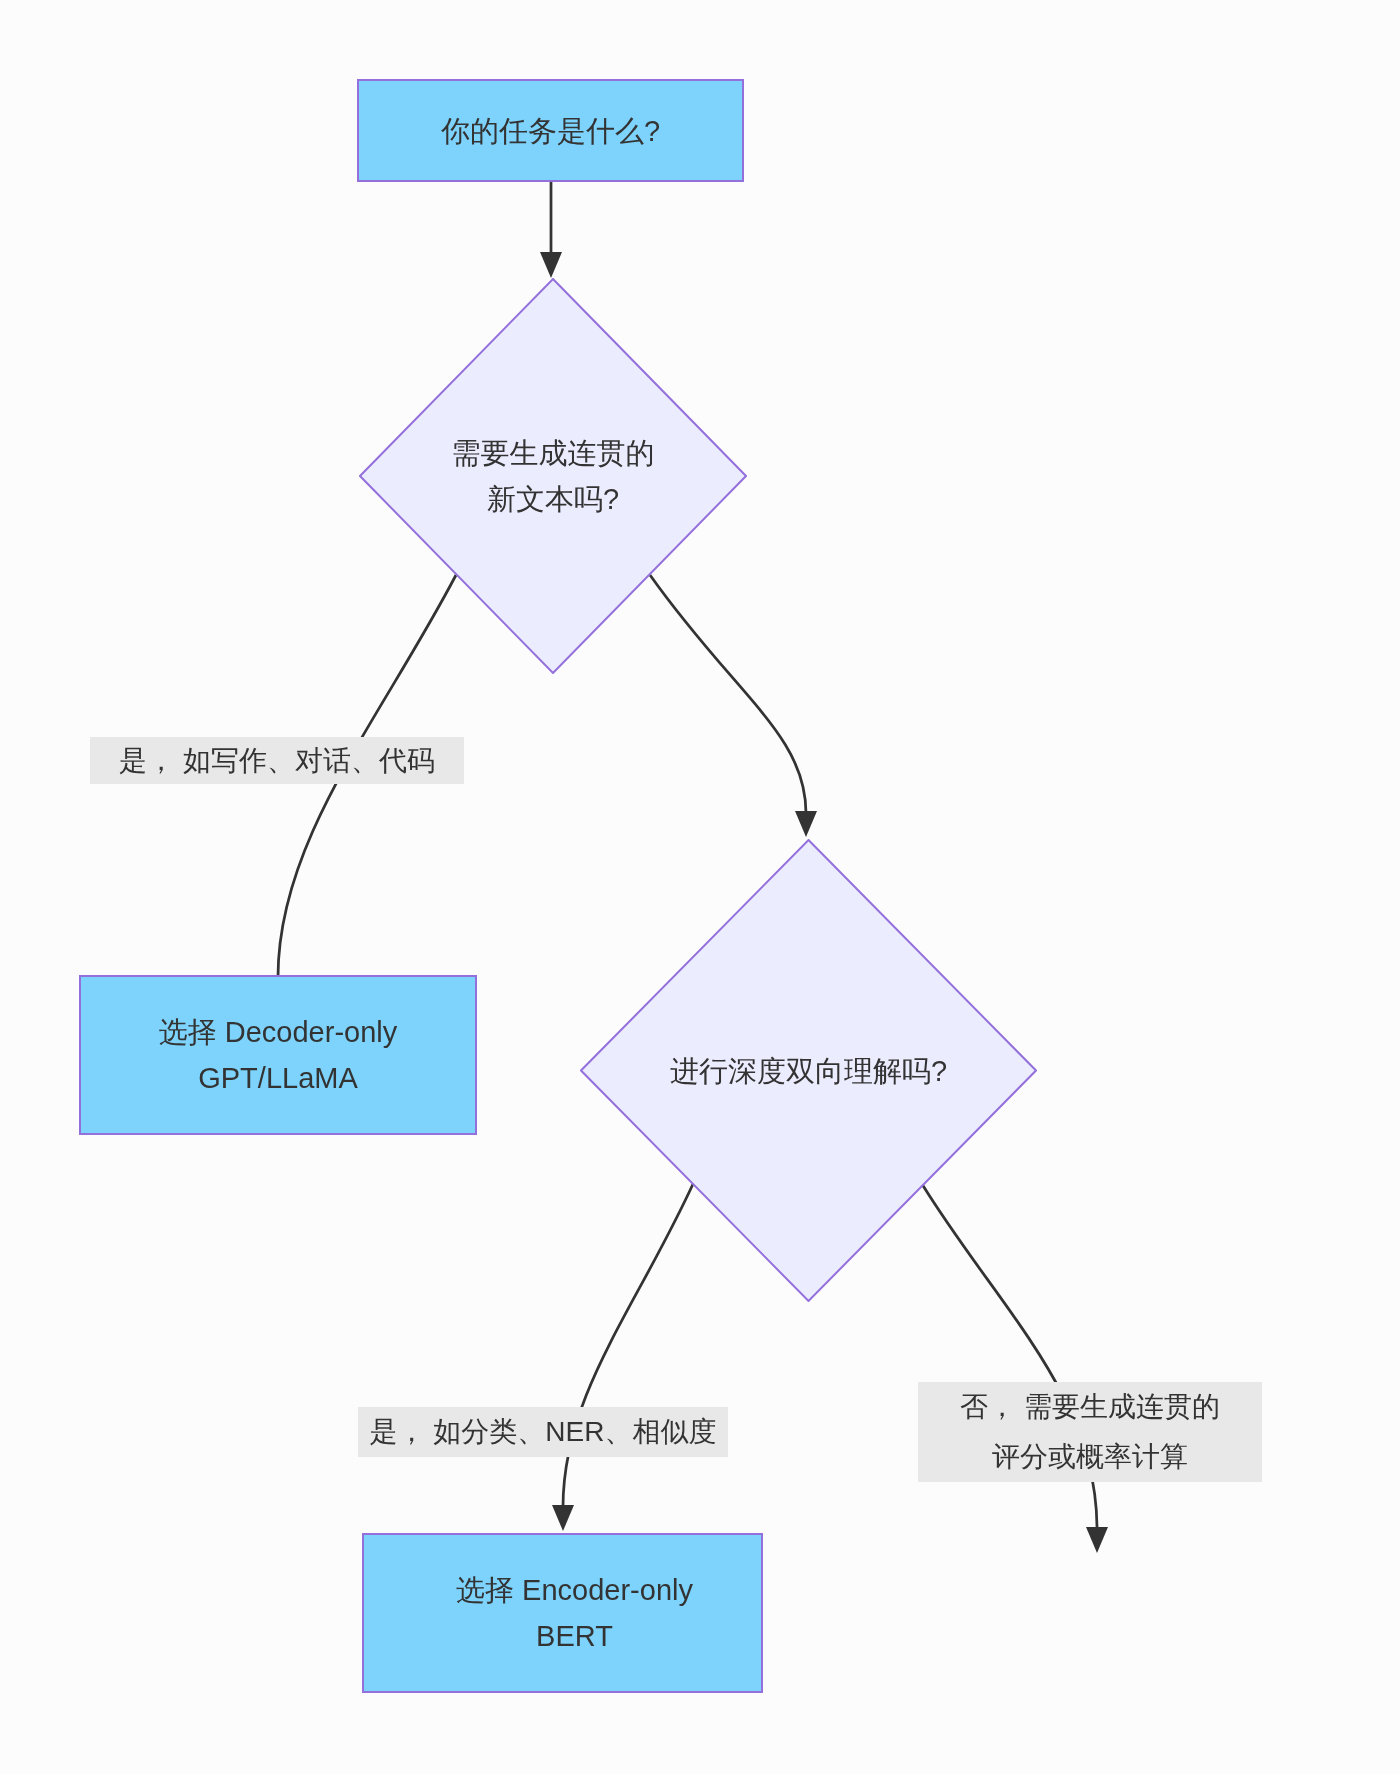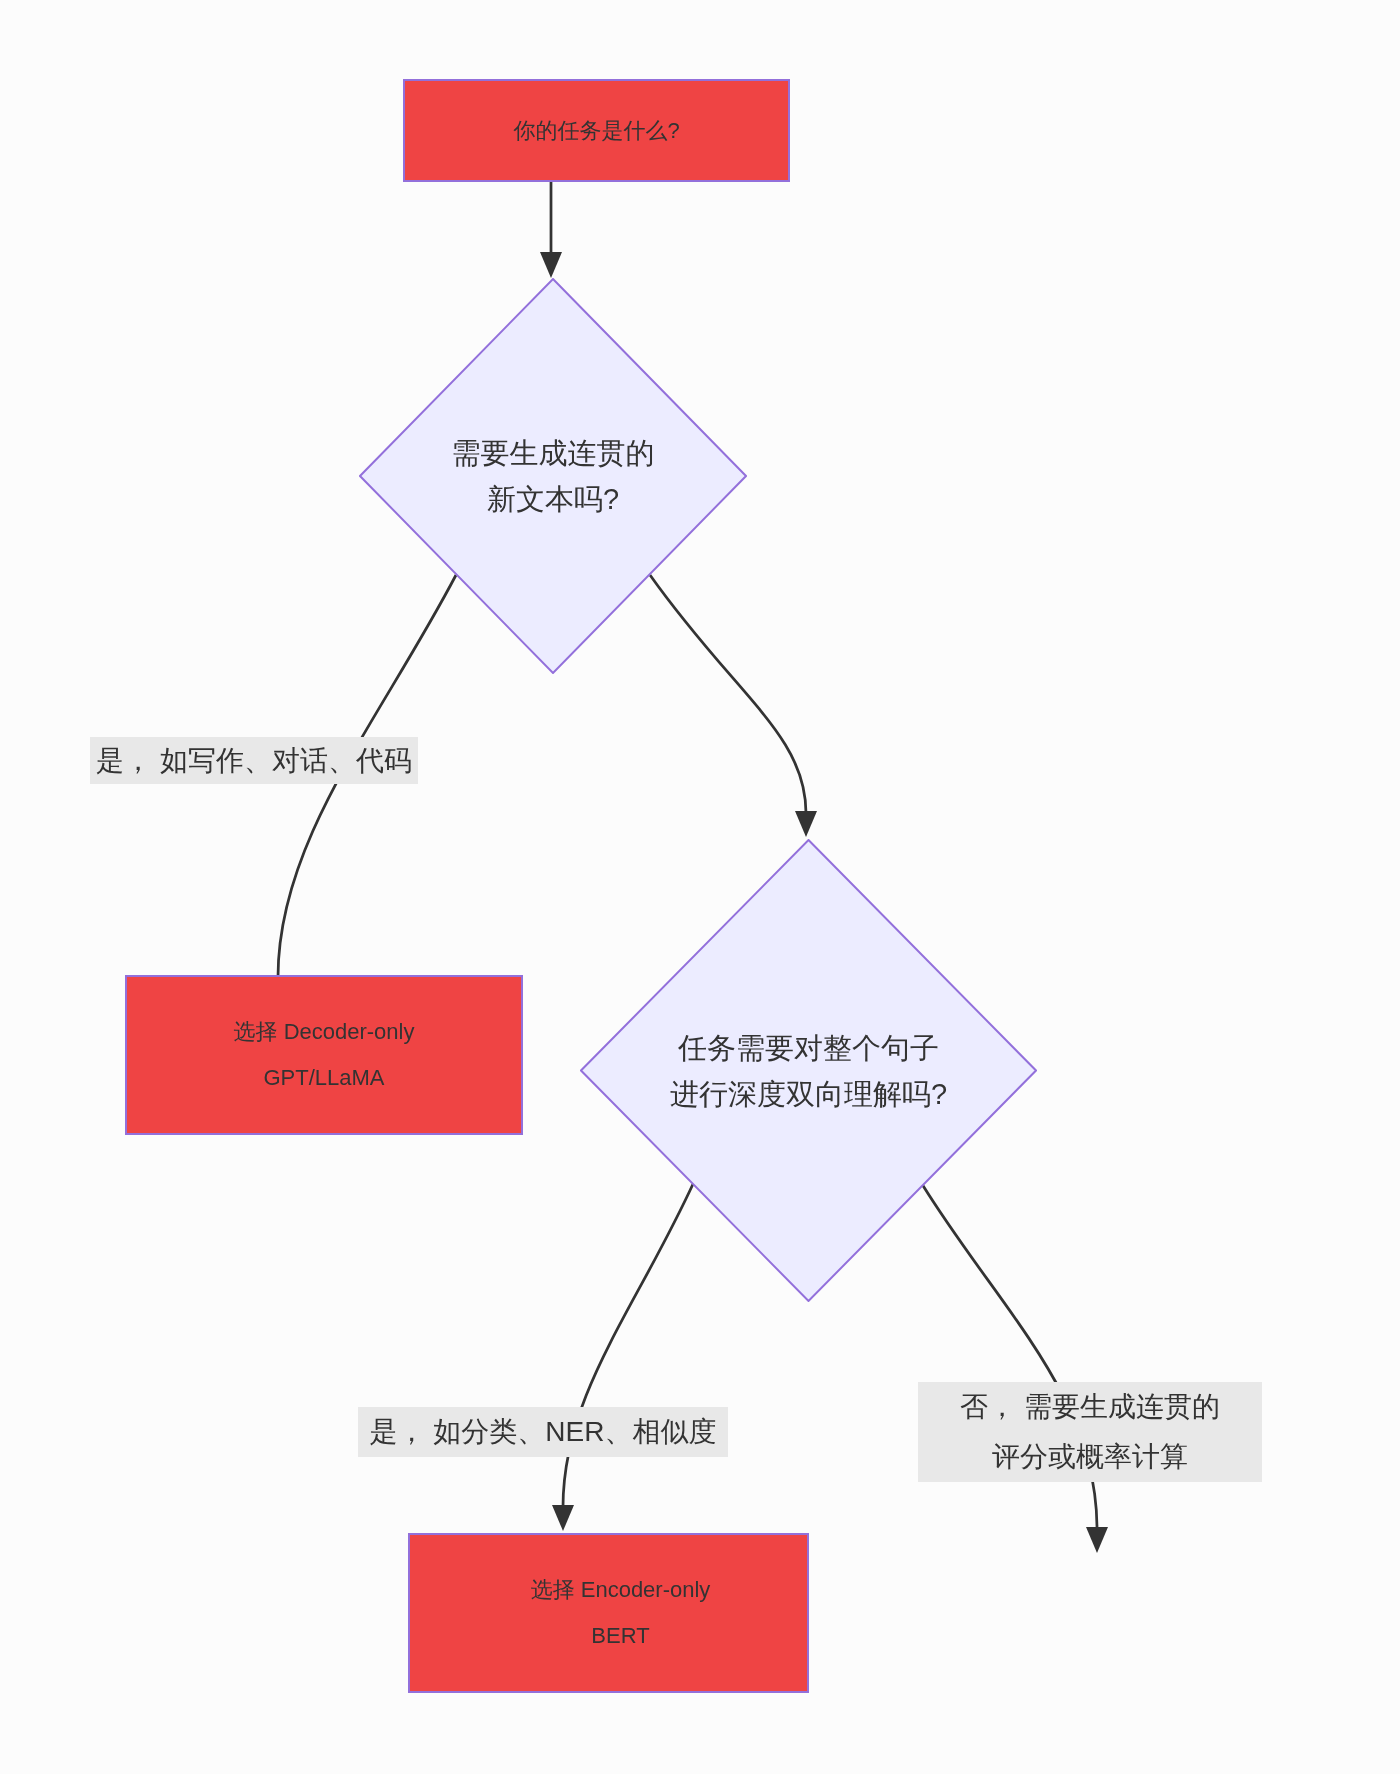--- a/index.html
+++ b/index.html
@@ -10,23 +10,23 @@
     overflow:hidden;
     font-family:"Liberation Sans","DejaVu Sans",sans-serif;
     color:#333333;
   }
   .edge-layer{position:absolute;left:0;top:0;width:1400px;height:1774px;}
   .edge-layer path{fill:none;stroke:#333333;stroke-width:2.75px;}
   .edge-layer polygon{fill:#333333;stroke:none;}
 
   .node-rect{
     position:absolute;box-sizing:border-box;
-    background:#ef4444;border:2px solid #9370DB;
+    background:#7dd3fc;border:2px solid #9370DB;
     display:flex;flex-direction:column;align-items:center;justify-content:center;
-    text-align:center;font-size:22px;line-height:46px;margin-left:46px;
+    text-align:center;font-size:29px;line-height:46px;
   }
   .diamond{position:absolute;}
   .diamond svg{position:absolute;left:0;top:0;width:100%;height:100%;}
   .diamond svg polygon{fill:#ECECFF;stroke:#9370DB;stroke-width:2;}
   .diamond .diamond-text{
     position:absolute;left:0;top:0;right:0;bottom:0;
     display:flex;flex-direction:column;align-items:center;justify-content:center;
     text-align:center;font-size:29px;line-height:46px;
   }
   .edge-label{
@@ -66,36 +66,35 @@
   <div class="diamond" style="left:359px;top:278px;width:388px;height:396px;">
     <svg viewBox="0 0 388 396" preserveAspectRatio="none">
       <polygon points="194,1 387,198 194,395 1,198"></polygon>
     </svg>
     <div class="diamond-text">
       <span class="tline">需要生成连贯的</span>
       <span class="tline">新文本吗?</span>
     </div>
   </div>
 
-  <div class="edge-label" style="left:90px;top:737px;width:328px;height:47px;">
+  <div class="edge-label" style="left:90px;top:737px;width:374px;height:47px;">
     <span class="tline">是， 如写作、对话、代码</span>
   </div>
 
 
   <div class="node-rect" style="left:79px;top:975px;width:398px;height:160px;">
     <span class="tline">选择 Decoder-only</span>
     <span class="tline">GPT/LLaMA</span>
   </div>
 
   <div class="diamond" style="left:580px;top:839px;width:457px;height:463px;">
     <svg viewBox="0 0 457 463" preserveAspectRatio="none">
       <polygon points="228.5,1 456,231.5 228.5,462 1,231.5"></polygon>
     </svg>
     <div class="diamond-text">
-      <span class="tline">任务需要对整个句子</span>
       <span class="tline">进行深度双向理解吗?</span>
     </div>
   </div>
 
   <div class="edge-label" style="left:358px;top:1407px;width:370px;height:50px;">
     <span class="tline">是， 如分类、NER、相似度</span>
   </div>
 
   <div class="edge-label" style="left:918px;top:1382px;width:344px;height:100px;">
     <span class="tline">否， 需要生成连贯的</span>

